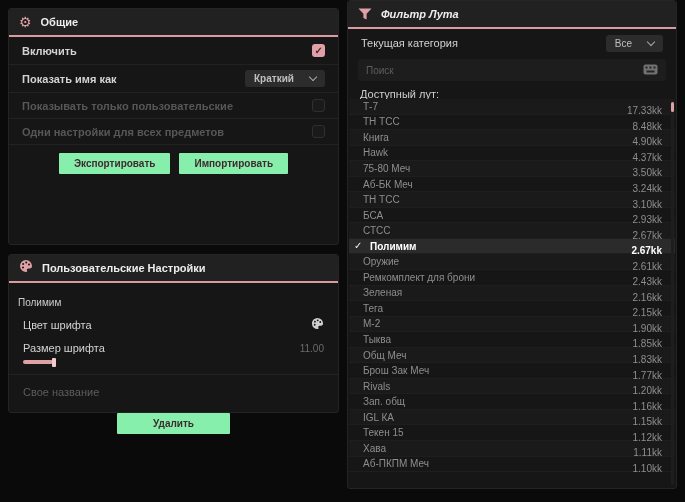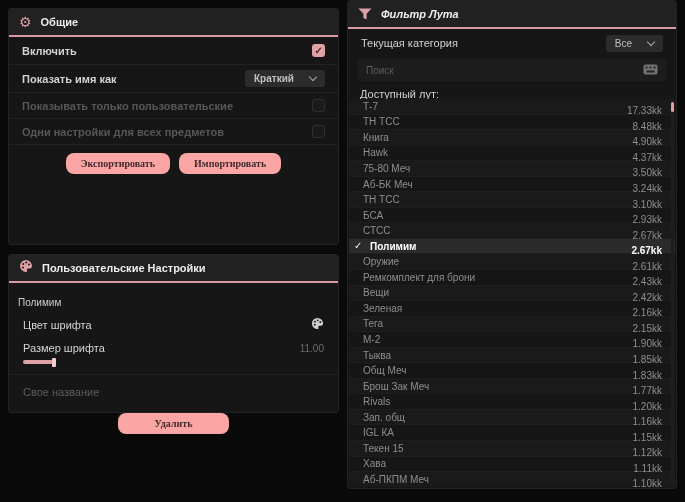--- a/index.html
+++ b/index.html
@@ -34,22 +34,22 @@
                 color:#45282c;font-weight:bold;}
   .cb.off{background:#1a1a1a;border:1px solid #2f2f2f;}
 
   .dd{display:flex;align-items:center;gap:16px;background:#2c2c2c;border-radius:3px;
       padding:3px 9px;cursor:default;}
   .dd .ddv{font-size:10px;color:#bfbfbf;}
   .chev{width:5px;height:5px;border-right:1.5px solid #a8a8a8;border-bottom:1.5px solid #a8a8a8;
         transform:rotate(45deg);margin-top:-3px;flex:none;}
 
   .btnrow{display:flex;justify-content:center;gap:9px;padding-top:8px;}
-  .pbtn{background:#fca5a5;color:#402a2d;font-weight:bold;font-size:10px;border:none;
-        border-radius:8px;padding:5px 15px;font-family:Liberation Serif, serif;}
+  .pbtn{background:#86efac;color:#402a2d;font-weight:bold;font-size:10px;border:none;
+        border-radius:1px;padding:5px 15px;font-family:Liberation Sans, sans-serif;}
 
   
   .c-label{font-size:10px;color:#cccccc;padding:14px 9px 2px 9px;}
   .c-row{display:flex;justify-content:space-between;align-items:center;padding:6px 14px 4px 14px;}
   .c-row .lbl{font-size:11px;}
   .c-val{font-size:10px;color:#6b6b6b;}
   .slider{position:relative;height:9px;margin:0 14px 7px 14px;cursor:pointer;}
   .slider .fill{position:absolute;left:0;top:2px;width:30px;height:4px;background:#dfa0a6;border-radius:2px;}
   .slider .handle{position:absolute;left:29px;top:0;width:4px;height:9px;background:#f3cace;border-radius:1px;}
   .c-input{padding:7px 14px 6px 14px;border-top:1px solid #222222;}
@@ -232,24 +232,20 @@
       </div>
     <div class="lrow">
         <span class="nm">Оружие</span>
         <span class="vl">2.61kk</span>
       </div>
     <div class="lrow">
         <span class="nm">Ремкомплект для брони</span>
         <span class="vl">2.43kk</span>
       </div>
     <div class="lrow">
-        <span class="nm">Вещи</span>
-        <span class="vl">2.42kk</span>
-      </div>
-    <div class="lrow">
         <span class="nm">Зеленая</span>
         <span class="vl">2.16kk</span>
       </div>
     <div class="lrow">
         <span class="nm">Тега</span>
         <span class="vl">2.15kk</span>
       </div>
     <div class="lrow">
         <span class="nm">М-2</span>
         <span class="vl">1.90kk</span>

